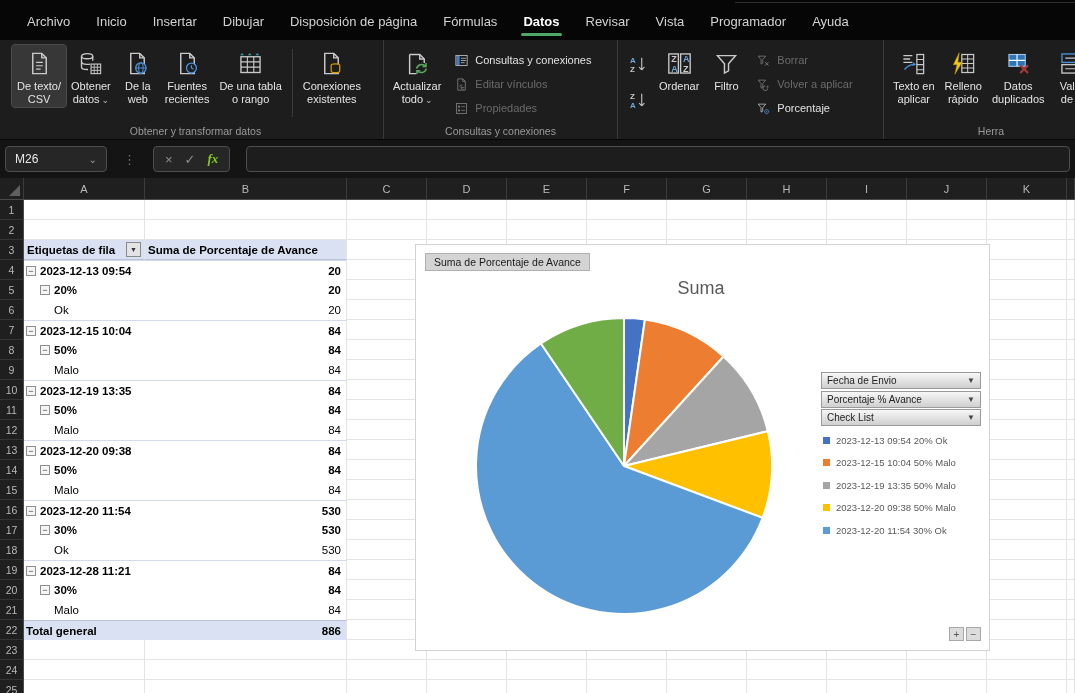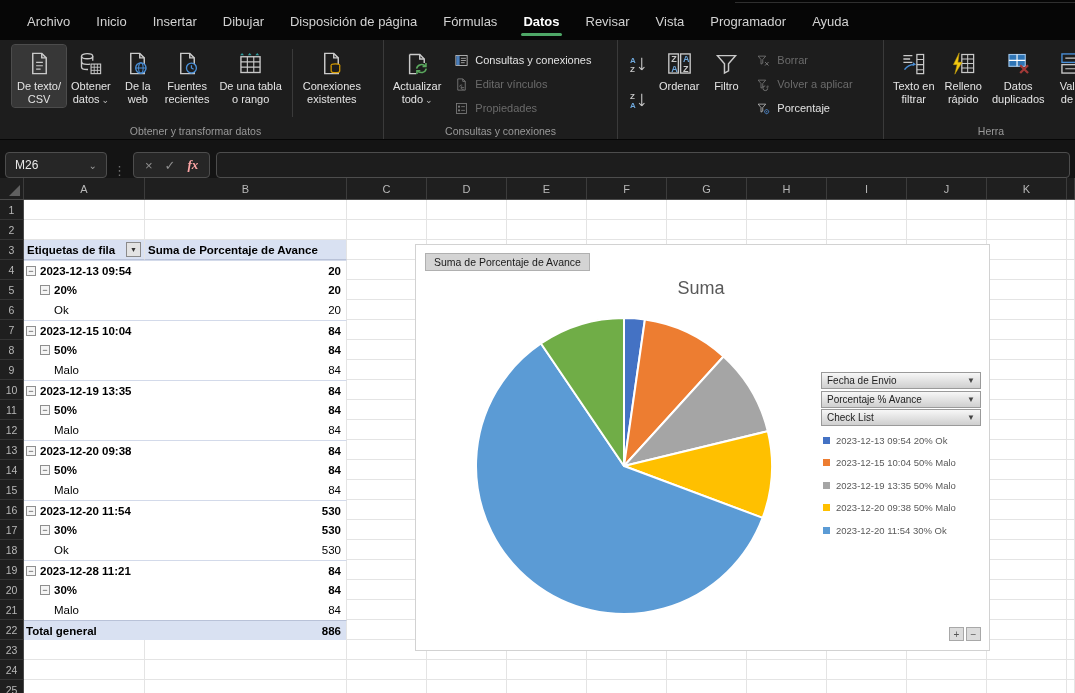--- a/index.html
+++ b/index.html
@@ -32,28 +32,28 @@
   .vstack { display:flex; flex-direction:column; justify-content:space-between; padding:4px 2px; height:78px; }
   .smallbtn { display:flex; align-items:center; gap:6px; font-size:11px; color:#e2e2e2; height:22px;
     padding:0 6px; border-radius:3px; white-space:nowrap; }
   .smallbtn.disabled { color:#6b6b6b; }
   .iconstack { display:flex; flex-direction:column; justify-content:space-between; padding:6px 2px; height:74px; }
   .iconbtn { width:28px; height:26px; display:flex; align-items:center; justify-content:center; border-radius:3px; }
   .icn svg { display:block; }
 
   
   .fbar { position:absolute; left:0; top:140px; width:1075px; height:38px; background:#141414;
-    display:flex; align-items:flex-end; gap:6px; padding:0 5px; }
+    display:flex; align-items:center; gap:16px; padding:0 5px; }
   .namebox { width:102px; height:26px; background:#262626; border:1px solid #4d4d4d; border-radius:4px;
     color:#e8e8e8; font-size:12px; display:flex; align-items:center; justify-content:space-between; padding:0 9px; }
   .namebox .chev { color:#9a9a9a; font-size:10px; }
   .fdots { color:#6f6f6f; font-size:13px; letter-spacing:1px; }
   .fxgroup { height:26px; border:1px solid #4d4d4d; background:#262626; border-radius:4px;
     display:flex; align-items:center; gap:12px; padding:0 11px; color:#8f8f8f; font-size:13px; }
-  .fx { font-style:italic; color:#fca5a5; font-family:"Liberation Serif","DejaVu Serif",serif; font-weight:bold; }
+  .fx { font-style:italic; color:#84cc16; font-family:"Liberation Serif","DejaVu Serif",serif; font-weight:bold; }
   .finput { flex:1; height:26px; border:1px solid #4d4d4d; background:#1d1d1d; border-radius:4px;
     color:#e8e8e8; font-size:12px; padding:0 8px; display:flex; align-items:center; }
 
   
   .colheads { position:absolute; left:0; top:178px; width:1075px; height:22px; background:#1f1f1f;
     display:flex; border-bottom:1px solid #4a4a4a; }
   .corner { width:24px; height:100%; border-right:1px solid #3c3c3c; position:relative; flex-shrink:0; }
   .corner .tri { position:absolute; right:3px; bottom:3px; width:0; height:0;
     border-bottom:11px solid #606060; border-left:11px solid transparent; }
   .colh { height:100%; display:flex; align-items:center; justify-content:center; color:#b8b8b8;
@@ -338,21 +338,21 @@
             <svg width="27" height="27" viewBox="0 0 24 24">
               <path d="M3 5h8M3 8h6M3 11h8" stroke="#c9c9c9" stroke-width="1.2"></path>
               <rect x="15" y="4" width="6" height="17" fill="none" stroke="#c9c9c9" stroke-width="1.1"></rect>
               <path d="M15 8.5h6M15 13h6M15 17.5h6" stroke="#c9c9c9" stroke-width=".9"></path>
               <path d="M4 17.5c2.5-3.5 5.5-4.5 8.5-4.5" fill="none" stroke="#4a90d9" stroke-width="1.3"></path>
               <path d="M11.7 10.8l2.6 2.1-3 1.3z" fill="#4a90d9"></path>
             </svg>
           </span>
           <div>
             <div>Texto en</div>
-            <div>filtrar</div>
+            <div>aplicar</div>
           </div>
         </div>
         <div class="bigbtn">
           <span class="icn">
             <svg width="27" height="27" viewBox="0 0 24 24">
               <rect x="10.5" y="4" width="10.5" height="16" fill="none" stroke="#c9c9c9" stroke-width="1.1"></rect>
               <path d="M10.5 8h10.5M10.5 12h10.5M10.5 16h10.5M15.7 4v16" stroke="#c9c9c9" stroke-width=".9"></path>
               <path d="M8.2 2.5L3 13h3.3L4.3 21.5l6.4-10.6H7z" fill="#f2c811" stroke="#bd9a0c" stroke-width=".5"></path>
             </svg>
           </span>

